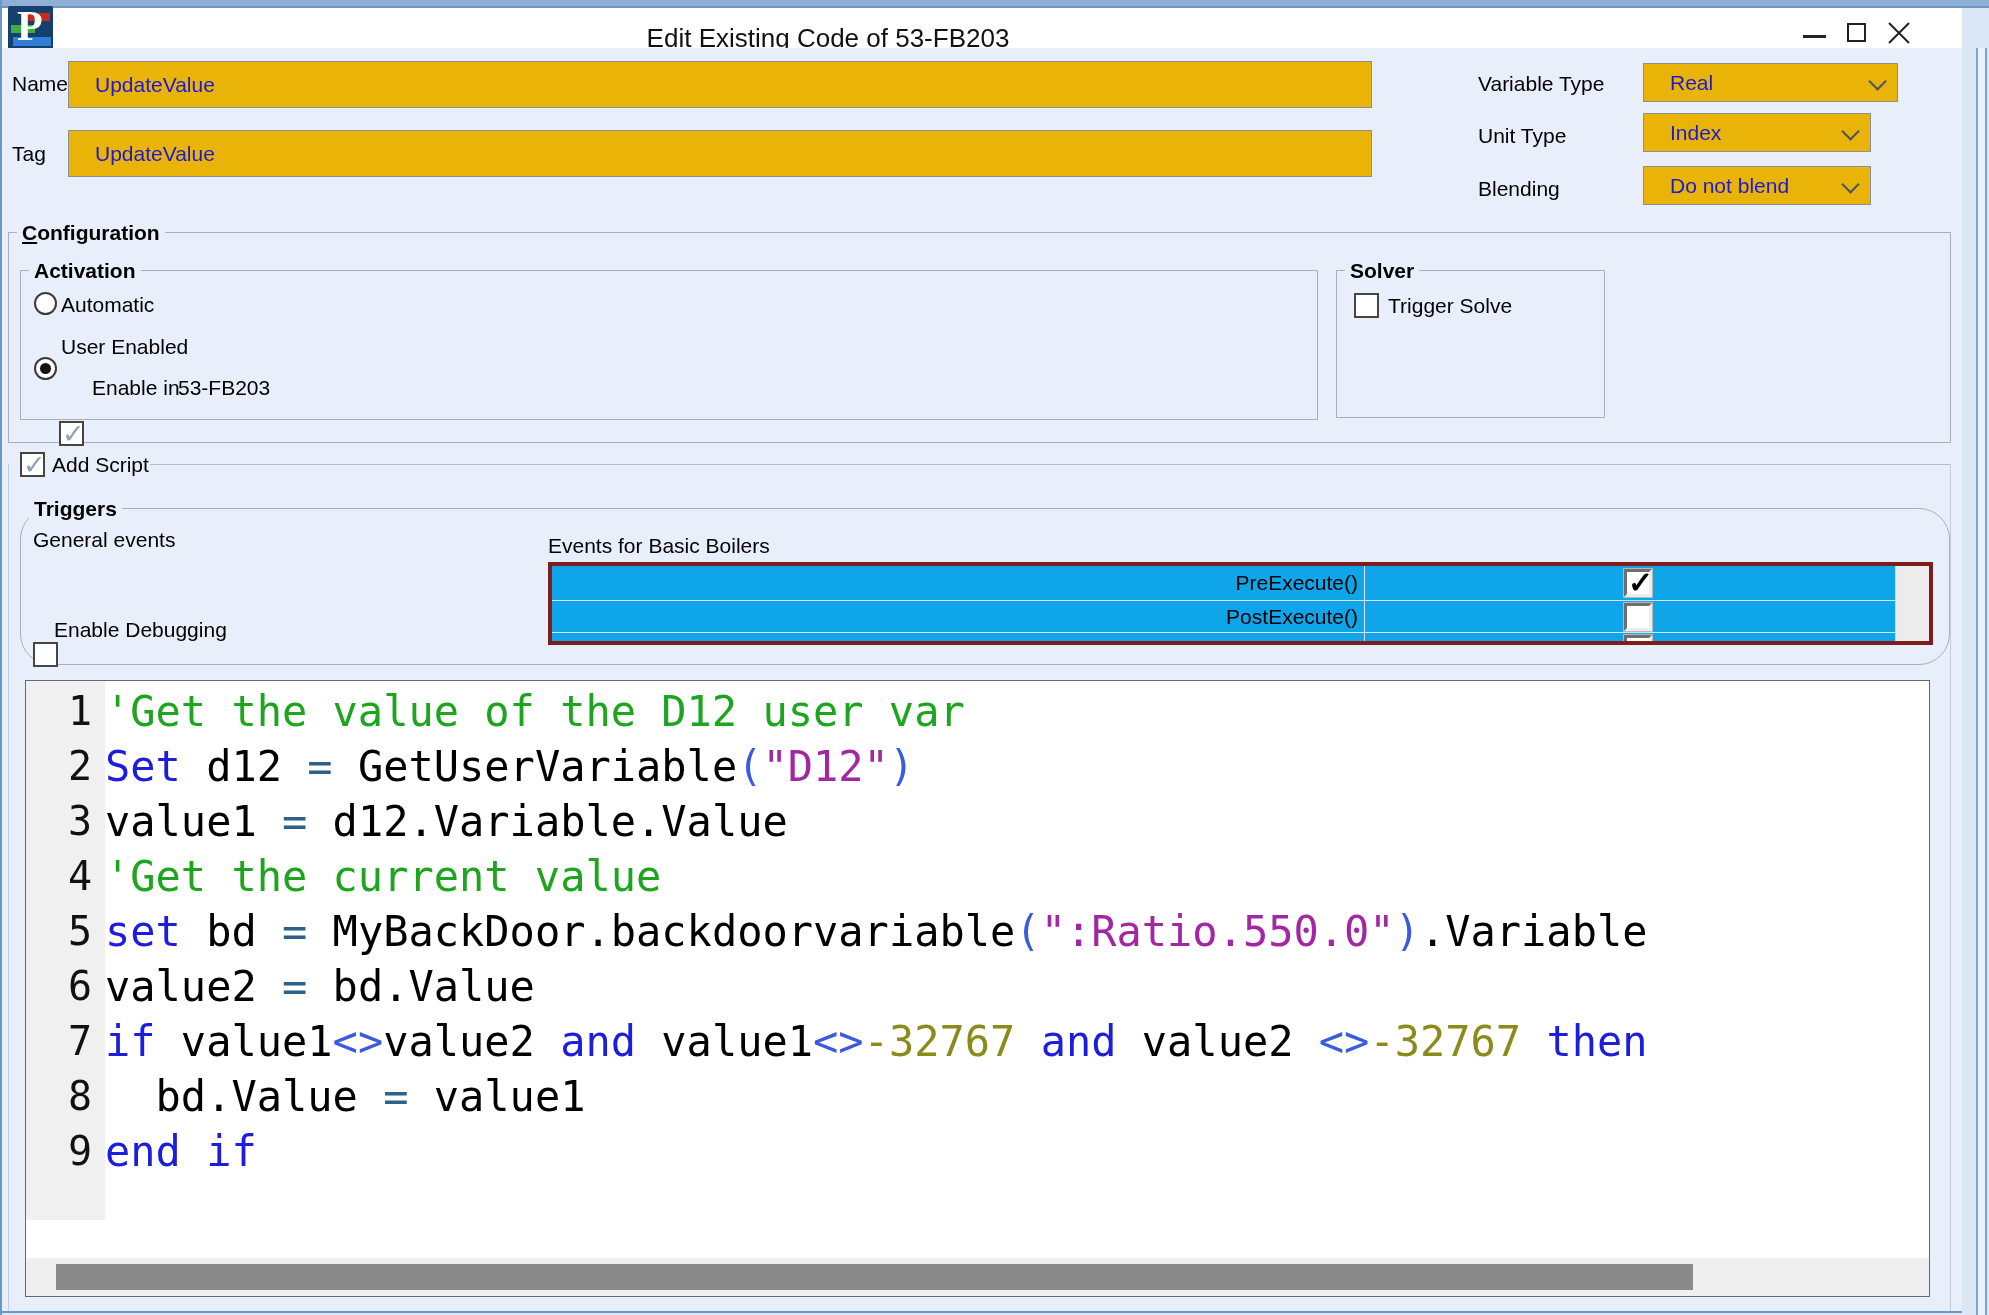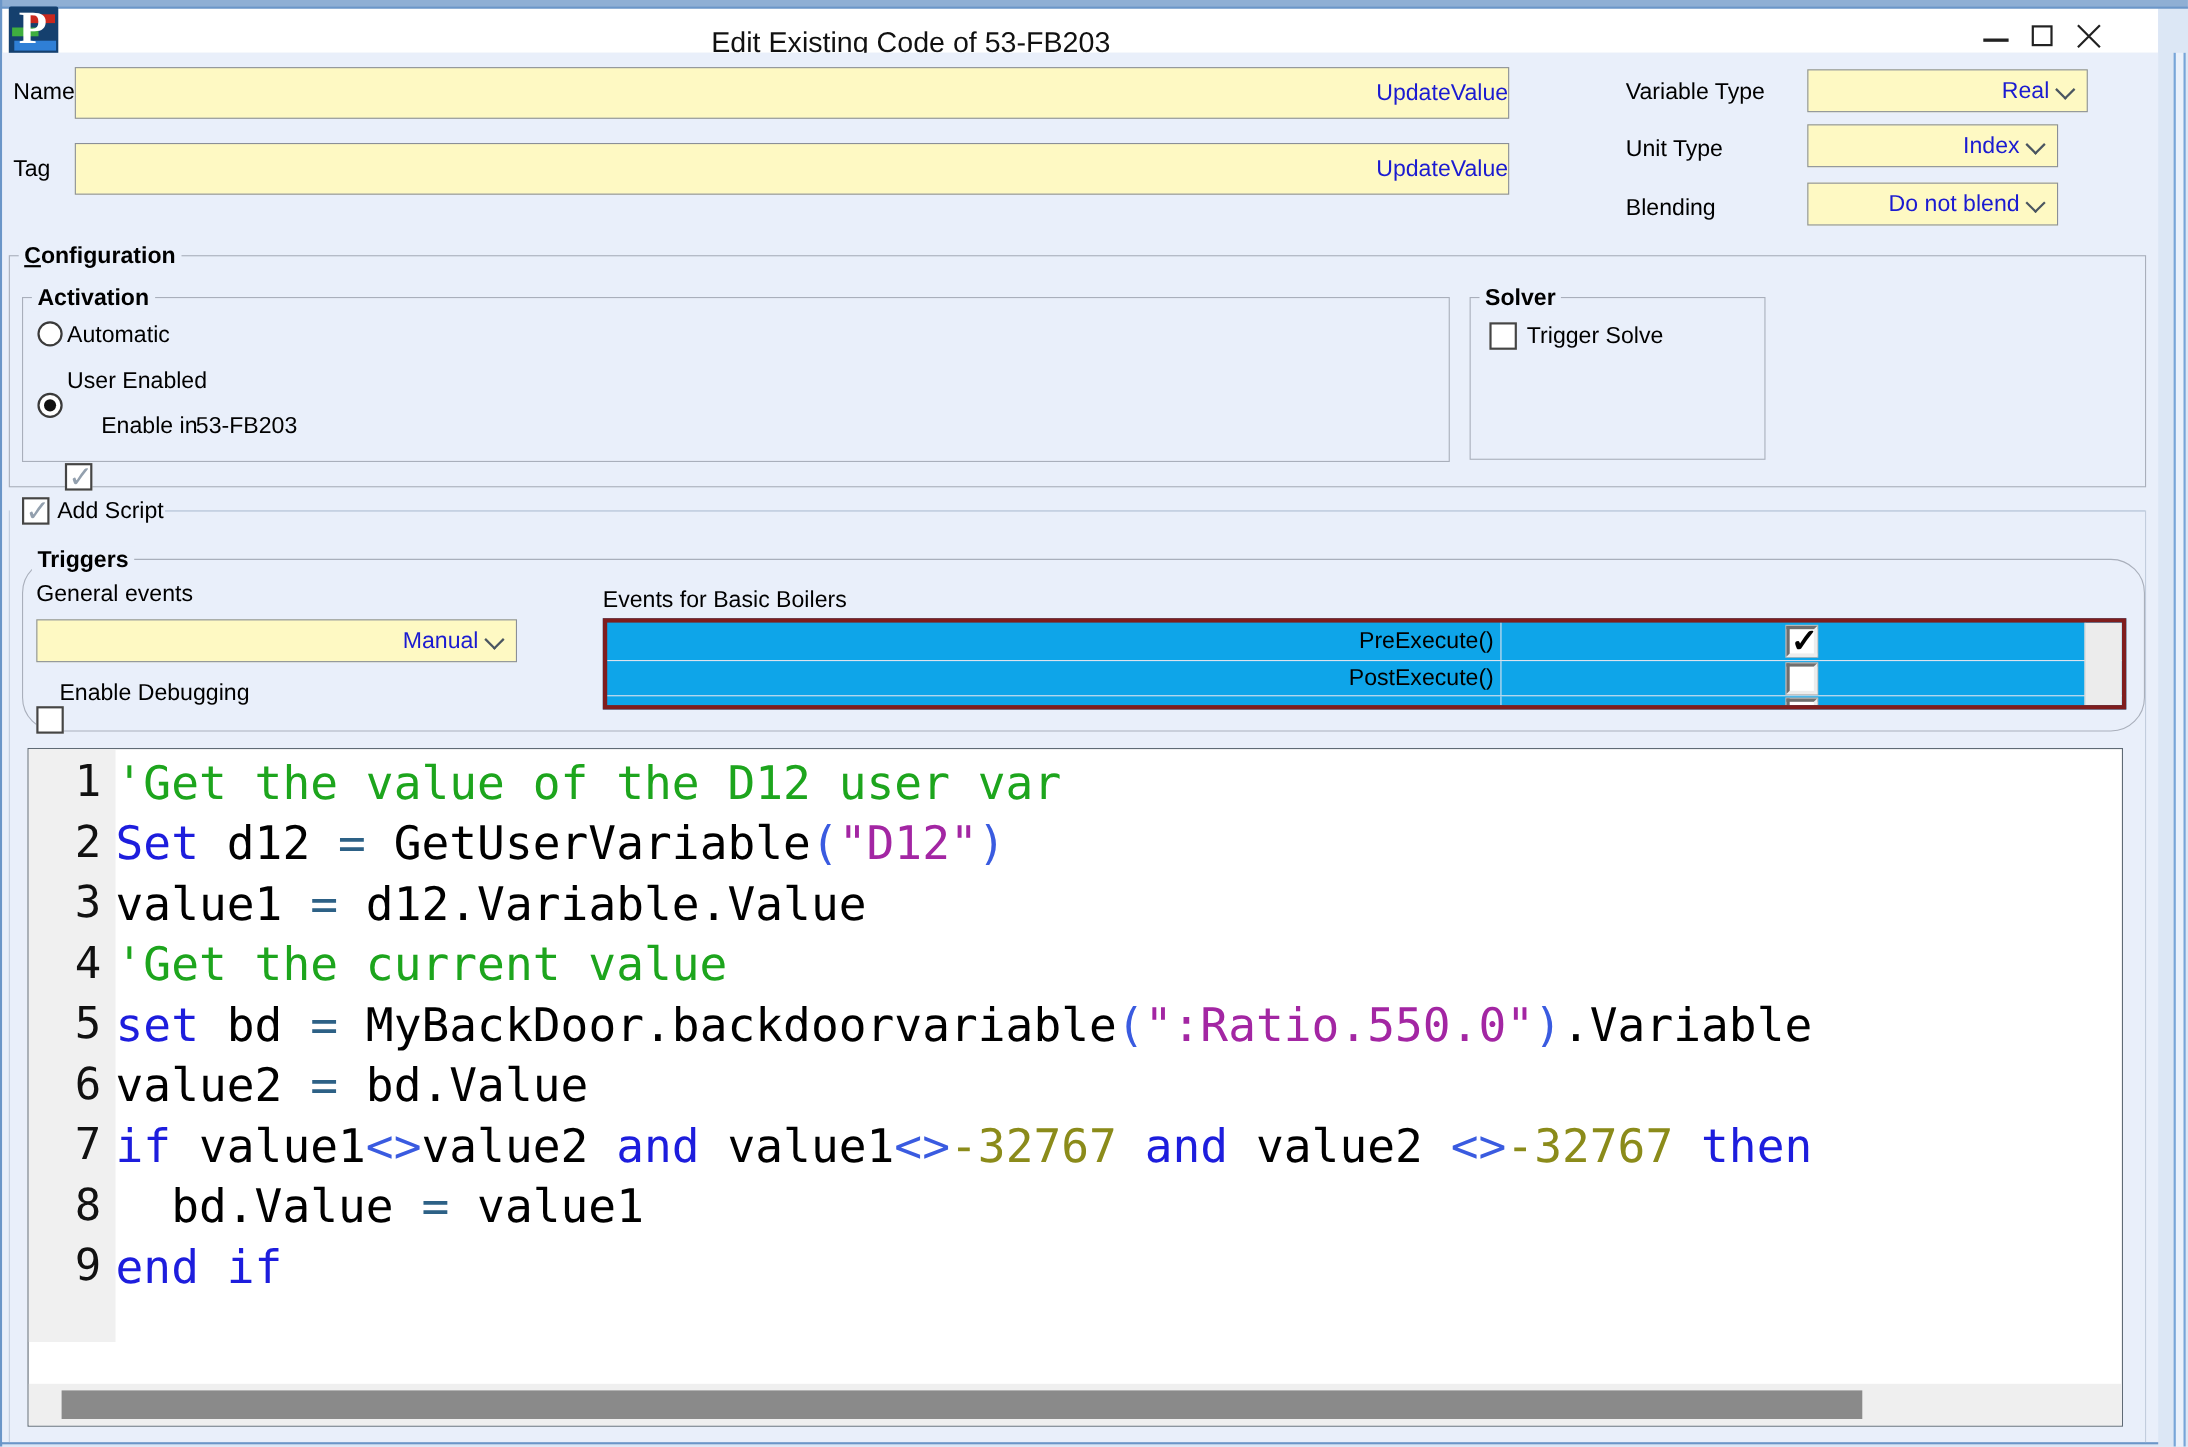--- a/index.html
+++ b/index.html
@@ -21,21 +21,21 @@
   .stripe.blue{left:5px;top:31px;width:38px;background:#2f7fd6;height:9px;}
   .p-letter{position:absolute;left:9px;top:-4px;color:#fff;font-size:42px;font-weight:bold;font-family:"Liberation Serif",serif;}
   .ctrl{cursor:default;}
   .minbar{left:1803px;top:35px;width:23px;height:3px;background:#222;}
   .maxbox{left:1847px;top:23px;width:19px;height:19px;border:2px solid #222;background:transparent;box-sizing:border-box;}
   .closex{left:1886px;top:20px;width:26px;height:26px;}
   .closex svg{display:block;}
   
   .dialogbg{left:2px;top:48px;width:1960px;height:1263px;background:#e9effa;}
   .lbl{font-size:21px;color:#000;white-space:nowrap;}
-  .input,.combo{background:#fef9c3;border:1px solid #8a8f98;box-sizing:border-box;display:flex;align-items:center;padding-left:26px;font-size:21px;color:#1b1bd1;justify-content:flex-end;}
+  .input,.combo{background:#eab308;border:1px solid #8a8f98;box-sizing:border-box;display:flex;align-items:center;padding-left:26px;font-size:21px;color:#1b1bd1;}
   .combo{padding-right:34px;}
   .chev{position:absolute;right:13px;top:11px;width:11px;height:11px;border-right:2px solid #4a5560;border-bottom:2px solid #4a5560;transform:rotate(45deg);}
   .groupbox{border:1px solid #a9afbb;box-sizing:border-box;}
   .grouplabel{position:absolute;top:-12px;left:8px;background:#e9effa;padding:0 5px;font-weight:bold;font-size:21px;color:#000;white-space:nowrap;}
   .hline{background:#aebdd2;height:1px;}
   .vline{background:#c2cddd;width:1px;}
   
   .checkbox{width:25px;height:25px;background:#fff;border:2px solid #454545;box-sizing:border-box;position:relative;}
   .checkbox.checked::after{content:"\2713";position:absolute;left:1px;top:-5px;color:#93a0ae;font-size:27px;}
   .radio{width:23px;height:23px;border-radius:50%;border:2px solid #3a3a3a;background:#fff;box-sizing:border-box;position:relative;}
@@ -137,24 +137,20 @@
   <div class="checkbox abs checked" style="left:20px;top:452px;"></div>
   <div class="abs lbl" style="left:52px;top:453px;">Add Script</div>
   <div class="abs hline" style="left:150px;top:464px;width:1800px;"></div>
   <div class="abs vline" style="left:8px;top:464px;height:847px;"></div>
   <div class="abs vline" style="left:1950px;top:464px;height:847px;"></div>
 
   <div class="abs groupbox" style="left:20px;top:508px;width:1930px;height:157px;border-radius:31px;">
     <div class="grouplabel">Triggers</div>
   </div>
   <div class="abs lbl" style="left:33px;top:528px;">General events</div>
-  <div class="abs combo" style="left:33px;top:563px;width:437px;height:39px;">
-    <span>Manual</span>
-    <span class="chev"></span>
-  </div>
   <div class="checkbox abs" style="left:33px;top:617px;"></div>
   <div class="abs lbl" style="left:54px;top:618px;">Enable Debugging</div>
 
   <div class="abs lbl" style="left:548px;top:534px;">Events for Basic Boilers</div>
   <div class="events-table" style="left:548px;top:562px;width:1385px;height:83px;">
       <div class="ev-row" style="height: 34px;">
         <div class="ev-label">PreExecute()</div>
         <div class="ev-colsep"></div>
         <div class="cb3d checked" style="position: absolute; left: 1072px; top: 3px;"></div>
       </div>

